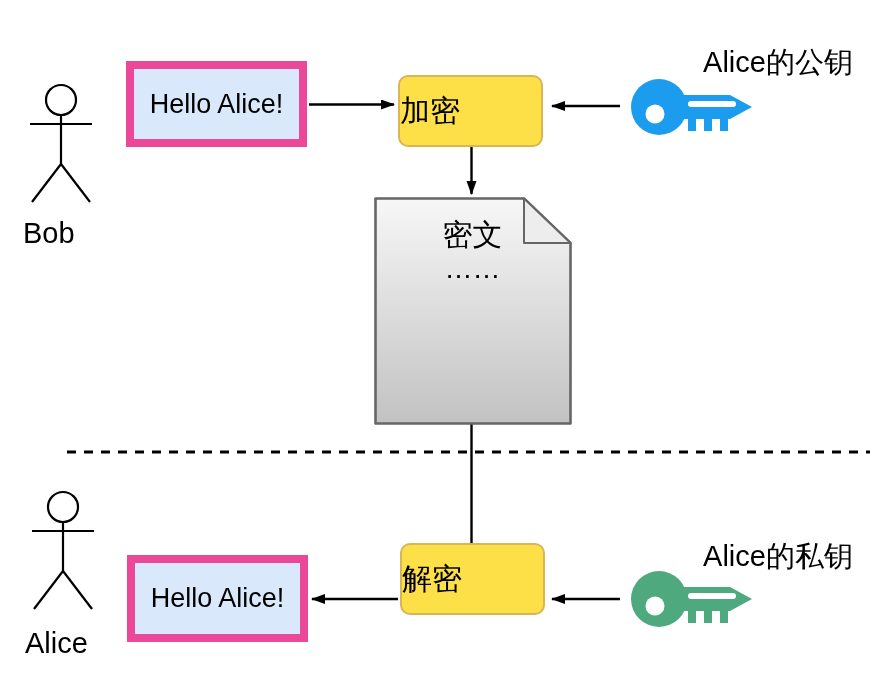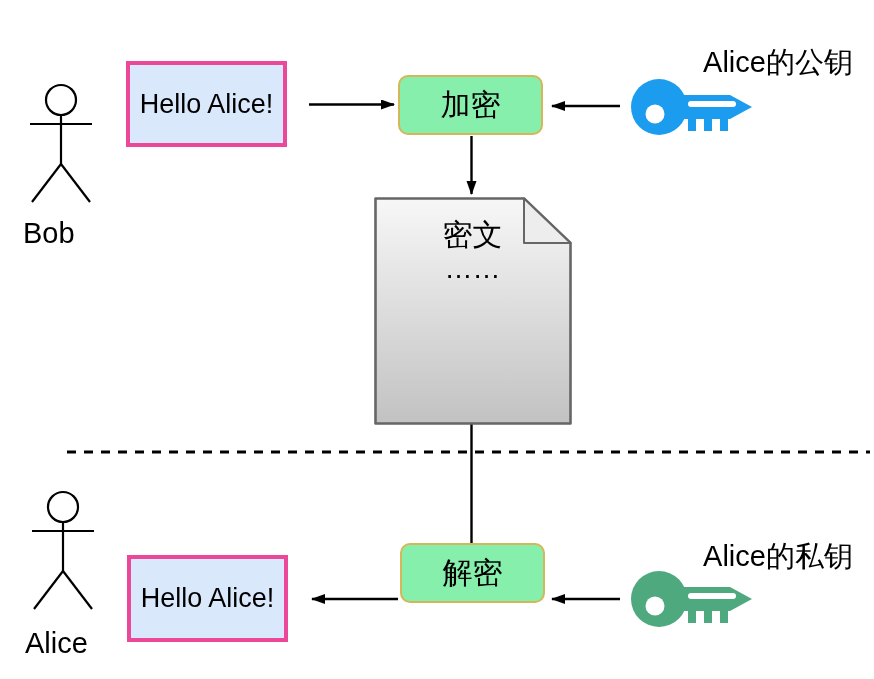--- a/index.html
+++ b/index.html
@@ -3,27 +3,27 @@
 <meta charset="utf-8">
 <style>
   html,body{margin:0;padding:0;}
   body{
     width:874px;height:679px;background:#ffffff;position:relative;
     font-family:"Liberation Sans","DejaVu Sans",sans-serif;color:#000;
     overflow:hidden;
   }
   .abs{position:absolute;}
   .msg-box{
-    width:161px;height:86px;background:#DAE8FC;border:4px solid #ec4899;
+    width:181px;height:86px;background:#DAE8FC;border:8px solid #ec4899;
     display:flex;align-items:center;justify-content:center;
     font-size:27px;box-sizing:border-box;
   }
   .proc-box{
-    width:145px;height:60px;background:#86efac;border:2px solid #D6B656;
-    border-radius:10px;display:flex;align-items:center;justify-content:center;
+    width:145px;height:72px;background:#fde047;border:2px solid #D6B656;
+    border-radius:10px;display:flex;align-items:center;
     font-size:30px;box-sizing:border-box;
   }
   .actor-label{font-size:29px;text-align:left;}
   .key-label{font-size:29px;text-align:center;white-space:nowrap;}
   .doc-text{
     width:195px;text-align:center;line-height:34px;font-size:28px;
     display:flex;flex-direction:column;align-items:center;
   }
   .doc-text .doc-title{font-size:30px;}
   svg{display:block;}

